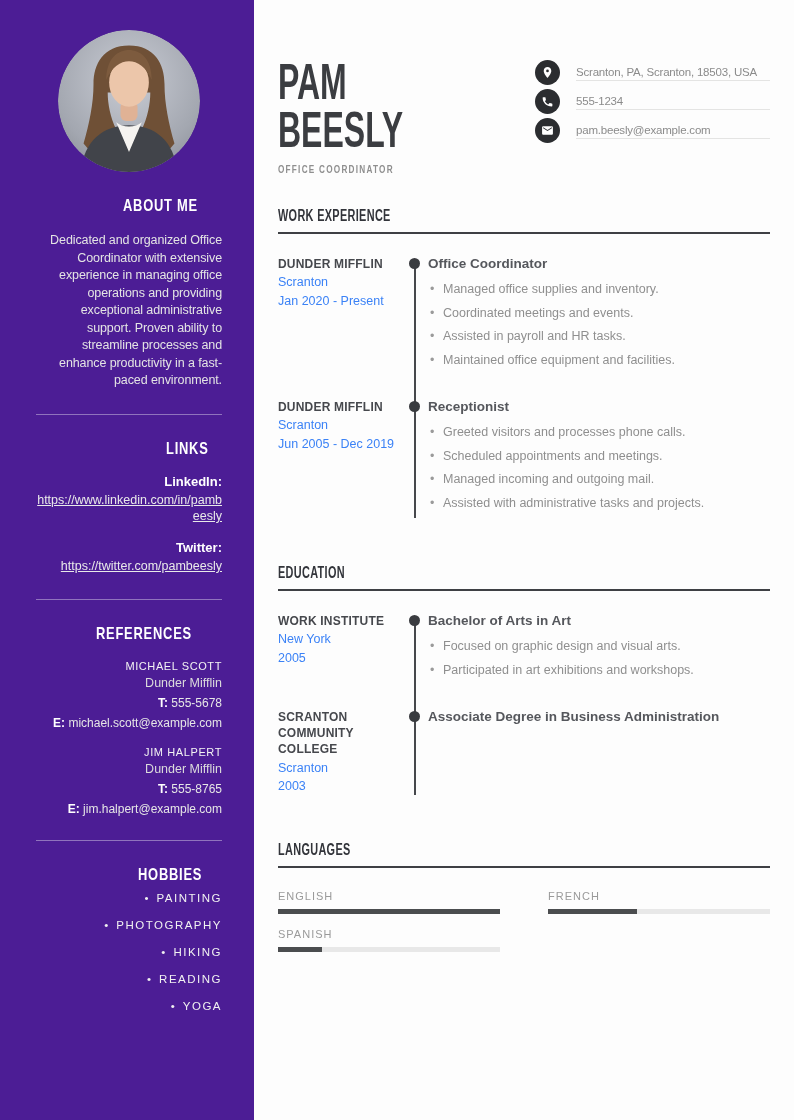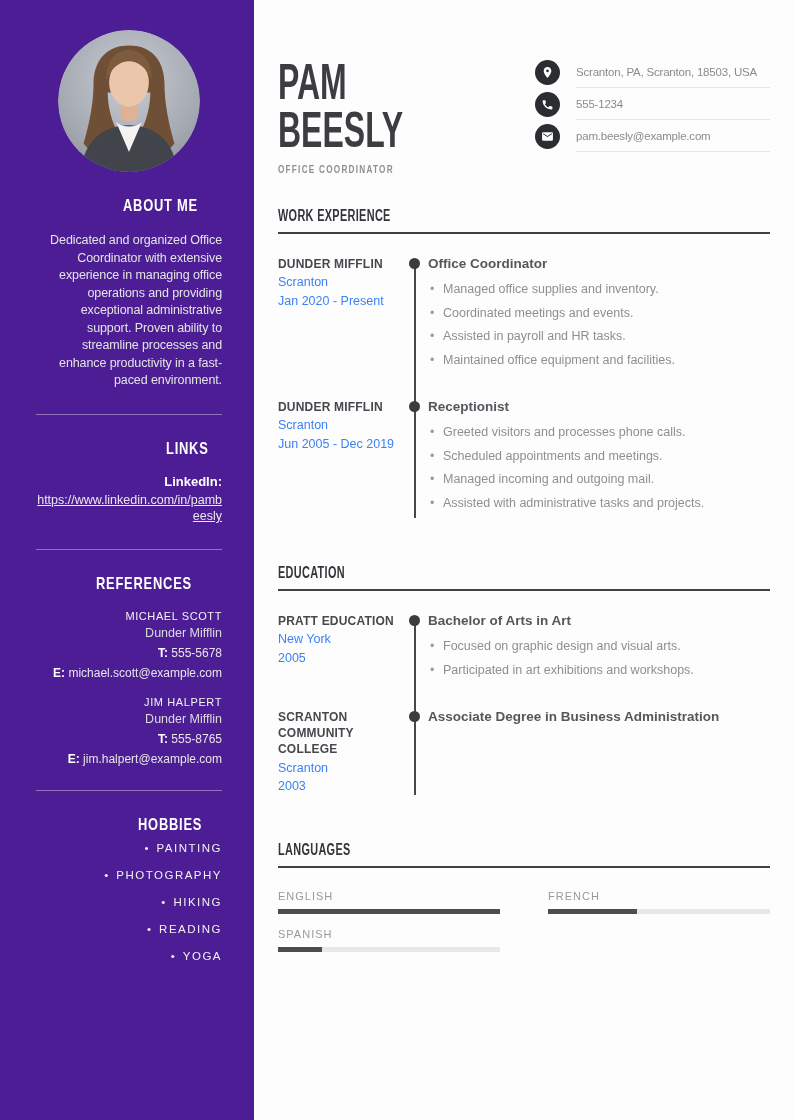--- a/index.html
+++ b/index.html
@@ -75,21 +75,21 @@
   }
   .contact { width:235px; margin-top:2px; }
   .contact-row { display:flex; align-items:flex-start; gap:16px; margin-bottom:4px; }
   .icon-circle {
     width:25px; height:25px; border-radius:50%; background:#2b2d30;
     flex:0 0 25px; display:flex; align-items:center; justify-content:center;
   }
   .icon-circle svg { width:13px; height:13px; fill:#ffffff; }
   .contact-text {
     flex:1; font-size:11.5px; letter-spacing:-0.2px; color:#8b8b8b;
-    padding:6px 0 9px; border-bottom:1px solid #e4e4e3; white-space:nowrap;
+    padding:6px 0 2px; border-bottom:1px solid #e4e4e3; white-space:nowrap;
   }
 
   .section { margin-top:30px; }
   .section + .section { margin-top:46px; }
   .section-header { border-bottom:2px solid #3e4044; padding-bottom:7px; }
   .sec-h {
     display:inline-block; transform:scaleX(0.68); transform-origin:left center;
     font-size:16px; font-weight:bold; letter-spacing:0.5px;
     color:#32343a; white-space:nowrap;
   }
@@ -162,20 +162,24 @@
     </div>
 
     <hr class="side-div">
 
     <div class="side-section">
       <span class="side-h">LINKS</span>
       <div class="link-group">
         <div class="link-label">LinkedIn:</div>
         <a class="link-url" href="#">https://www.linkedin.com/in/pambeesly</a>
       </div>
+      <div class="link-group">
+        <div class="link-label">Twitter:</div>
+        <a class="link-url" href="#">https://twitter.com/pambeesly</a>
+      </div>
     </div>
 
     <hr class="side-div">
 
     <div class="side-section">
       <span class="side-h">REFERENCES</span>
 
       <div class="ref-item">
         <div class="ref-name">MICHAEL SCOTT</div>
         <div class="ref-company">Dunder Mifflin</div>
@@ -292,21 +296,21 @@
     <section class="section">
       <div class="section-header">
         <span class="sec-h">EDUCATION</span>
       </div>
       <div class="entries">
         <span class="tl-line"></span>
 
         <div class="entry">
           <span class="tl-dot"></span>
           <div class="meta">
-            <div class="company">PRATT EDUCATION</div>
+            <div class="company">WORK INSTITUTE</div>
             <div class="meta-sub">New York</div>
             <div class="meta-sub">2005</div>
           </div>
           <div class="details">
             <div class="role">Bachelor of Arts in Art</div>
             <ul class="blt">
               <li>Focused on graphic design and visual arts.</li>
               <li>Participated in art exhibitions and workshops.</li>
             </ul>
           </div>

